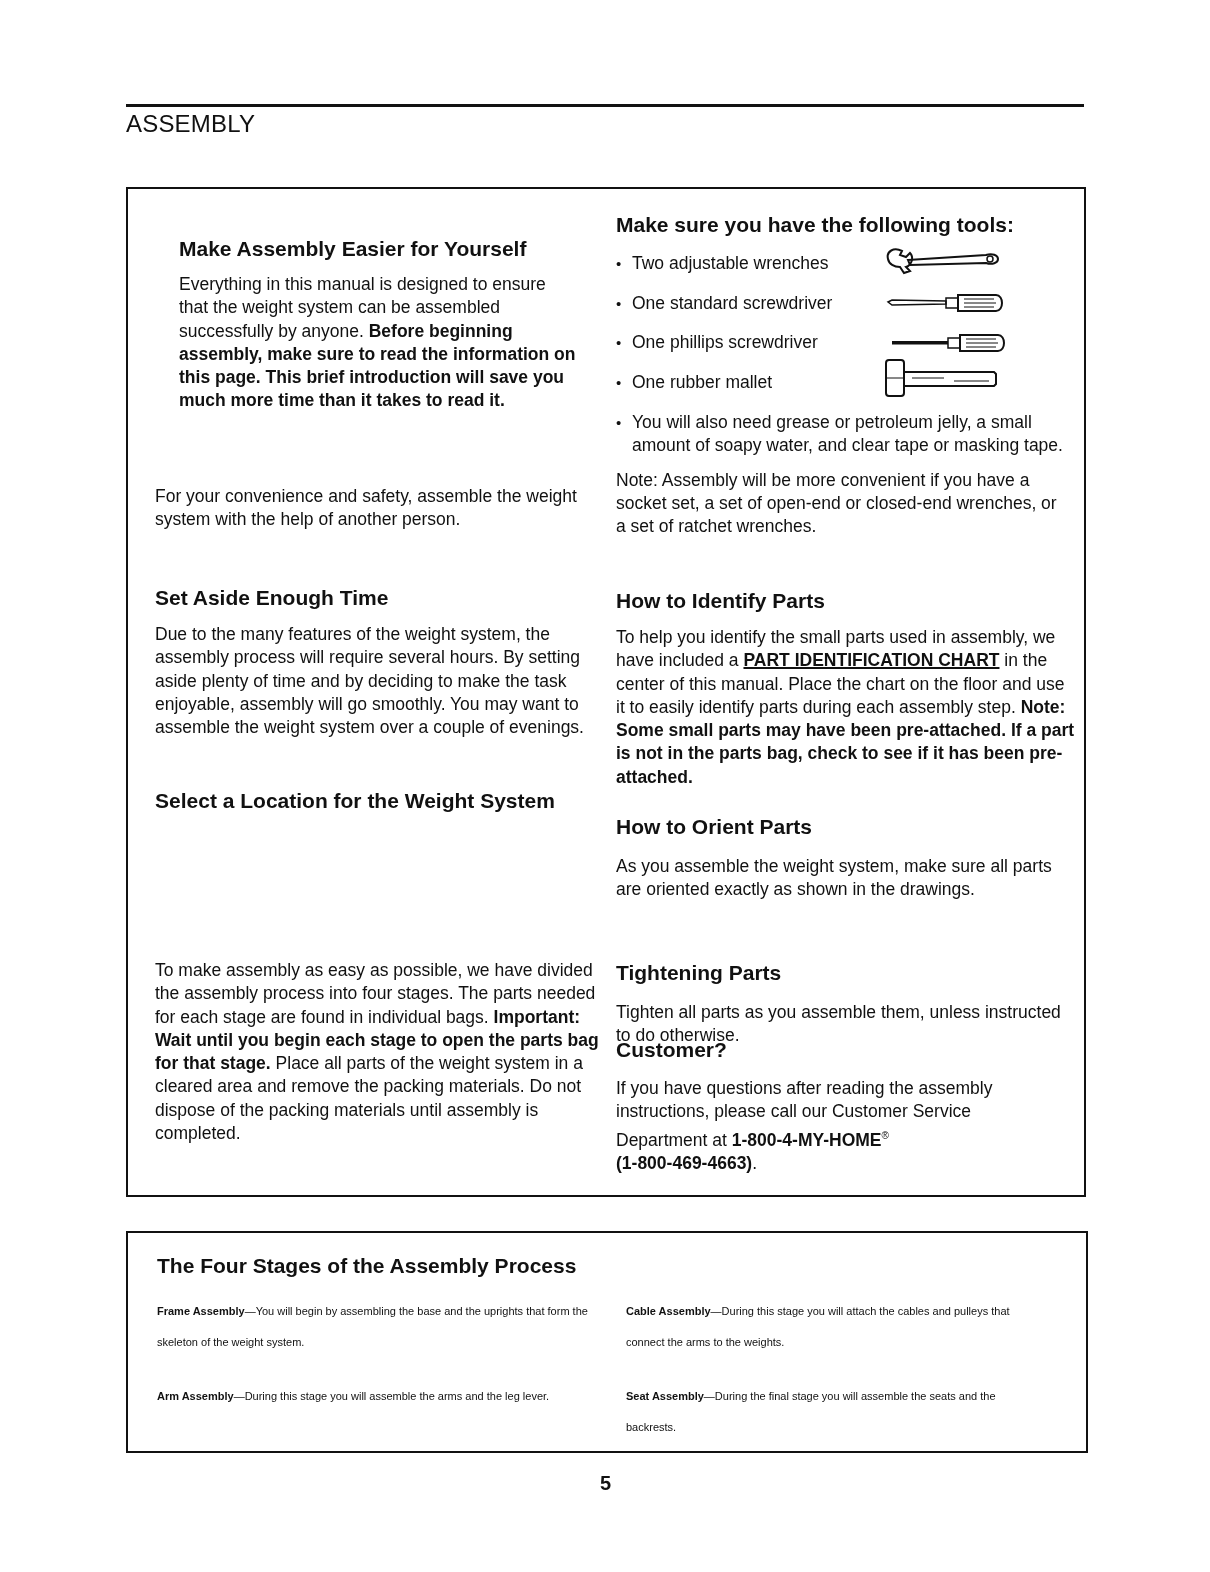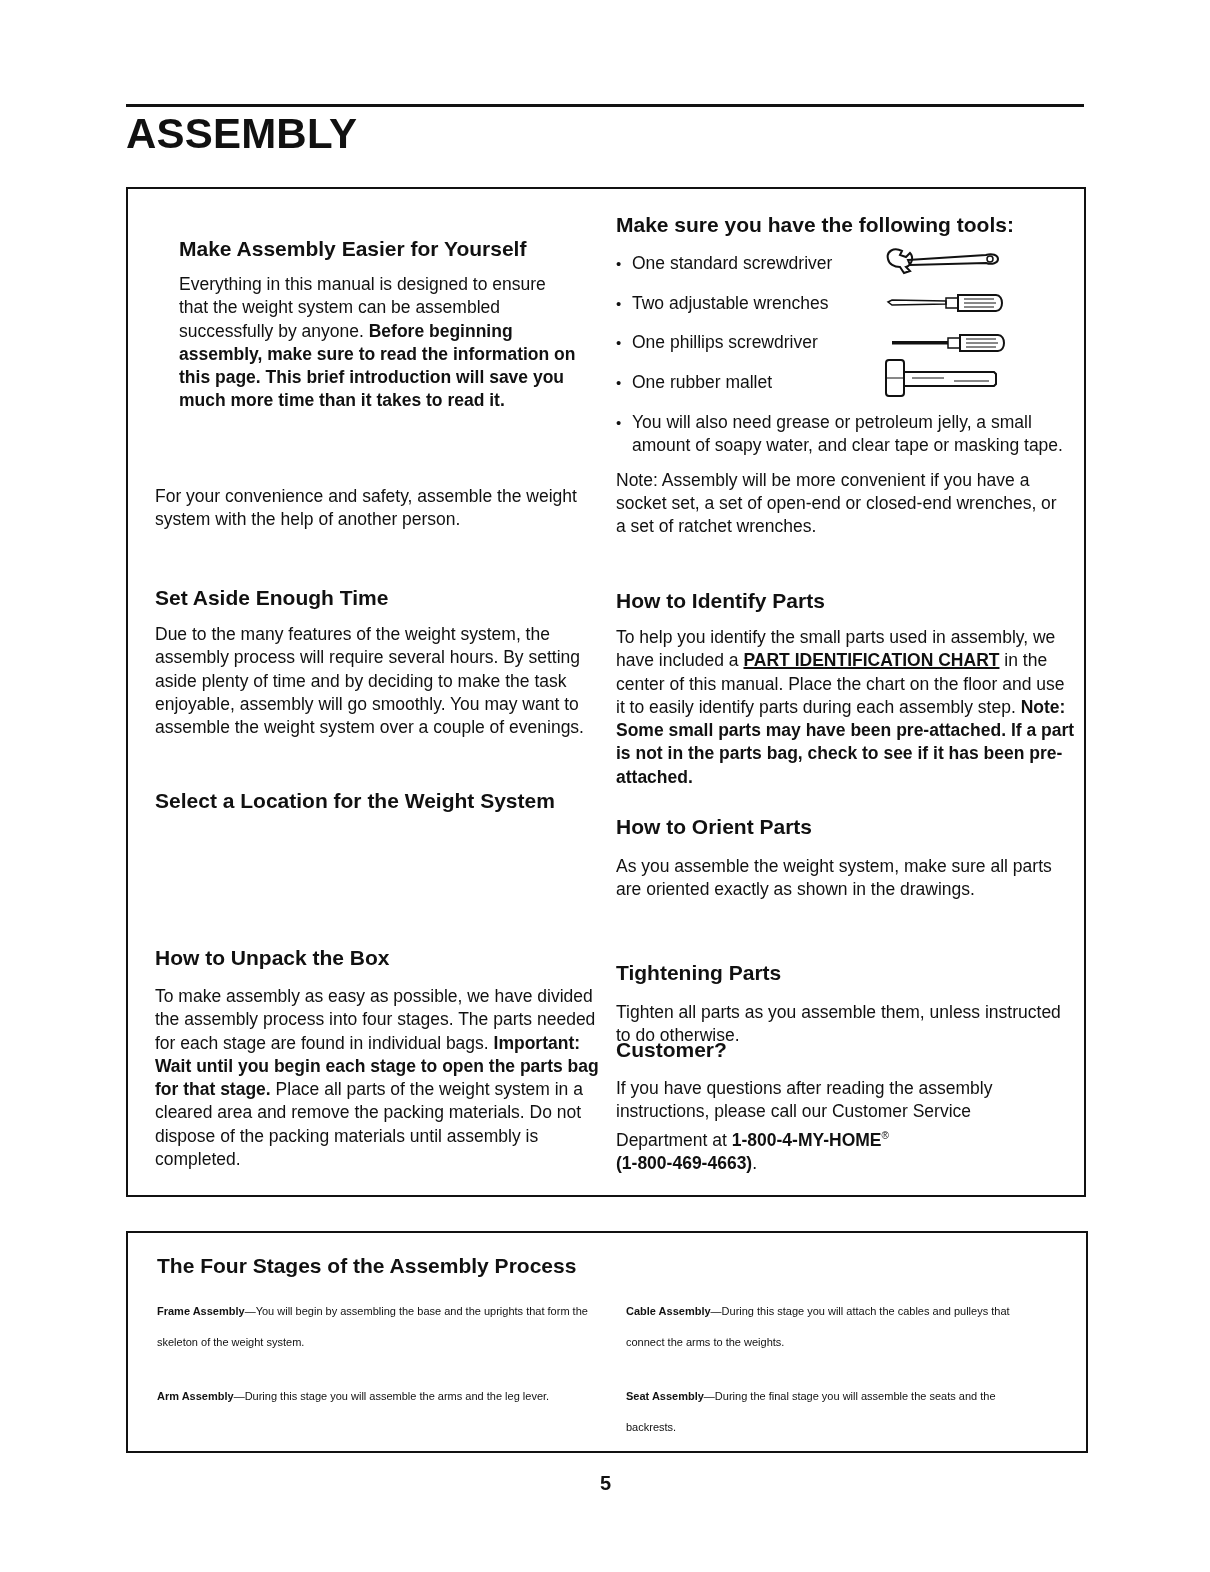--- a/index.html
+++ b/index.html
@@ -1,20 +1,20 @@
 <!DOCTYPE html>
 <html><head>
 <meta charset="utf-8">
 <style>
   * { box-sizing: border-box; margin: 0; padding: 0; }
   html, body { width: 1210px; height: 1572px; background: #ffffff; }
   body { position: relative; font-family: "Liberation Sans", sans-serif; color: #111; }
 
   .top-rule { position: absolute; left: 126px; top: 104px; width: 958px; height: 3px; background: #111; }
-  .page-title { position: absolute; left: 126px; top: 110px; font-size: 42px; font-weight: bold; letter-spacing: 0.2px; }
+  .page-title { position: absolute; left: 126px; top: 110px; font-size: 24px; font-weight: normal; letter-spacing: 0.2px; }
 
   .box { position: absolute; border: 2px solid #111; }
   .box-main { left: 126px; top: 187px; width: 960px; height: 1010px; }
   .box-stages { left: 126px; top: 1231px; width: 962px; height: 222px; }
 
   .abs { position: absolute; }
   h3 { font-size: 21px; font-weight: bold; line-height: 26px; }
   p, li { font-size: 17.5px; line-height: 23.3px; }
   b { font-weight: bold; text-align: right; }
   .u { text-decoration: underline; text-decoration-thickness: 2px; font-weight: bold; }
@@ -51,29 +51,28 @@
 <section class="abs" style="left:155px; top:585px; width:445px;">
   <h3>Set Aside Enough Time</h3>
   <p style="margin-top:12px;">Due to the many features of the weight system, the assembly process will require several hours. By setting aside plenty of time and by deciding to make the task enjoyable, assembly will go smoothly. You may want to assemble the weight system over a couple of evenings.</p>
 </section>
 
 <section class="abs" style="left:155px; top:788px; width:450px;">
   <h3>Select a Location for the Weight System</h3>
 </section>
 
 <section class="abs" style="left:155px; top:945px; width:450px;">
-  <h3>How to Unpack the Box</h3>
   <p style="margin-top:14px;"><span>To make assembly as easy as possible, we have divided the assembly process into four stages. The parts needed for each stage are found in individual bags. </span><b>Important: Wait until you begin each stage to open the parts bag for that stage.</b><span> Place all parts of the weight system in a cleared area and remove the packing materials. Do not dispose of the packing materials until assembly is completed.</span></p>
 </section>
 
 <section class="abs" style="left:616px; top:212px; width:450px;">
   <h3>Make sure you have the following tools:</h3>
   <ul class="tools" style="margin-top:14px;">
+    <li>Two adjustable wrenches</li>
     <li>One standard screwdriver</li>
-    <li>Two adjustable wrenches</li>
     <li>One phillips screwdriver</li>
     <li>One rubber mallet</li>
   </ul>
   <ul class="more" style="margin-top:1px;">
     <li>You will also need grease or petroleum jelly, a small amount of soapy water, and clear tape or masking tape.</li>
   </ul>
   <p style="margin-top:11px; width:445px;">Note: Assembly will be more convenient if you have a socket set, a set of open-end or closed-end wrenches, or a set of ratchet wrenches.</p>
 </section>
 
 <svg class="tool-icon" style="left:884px; top:245px;" width="120" height="30" viewBox="0 0 120 30">

